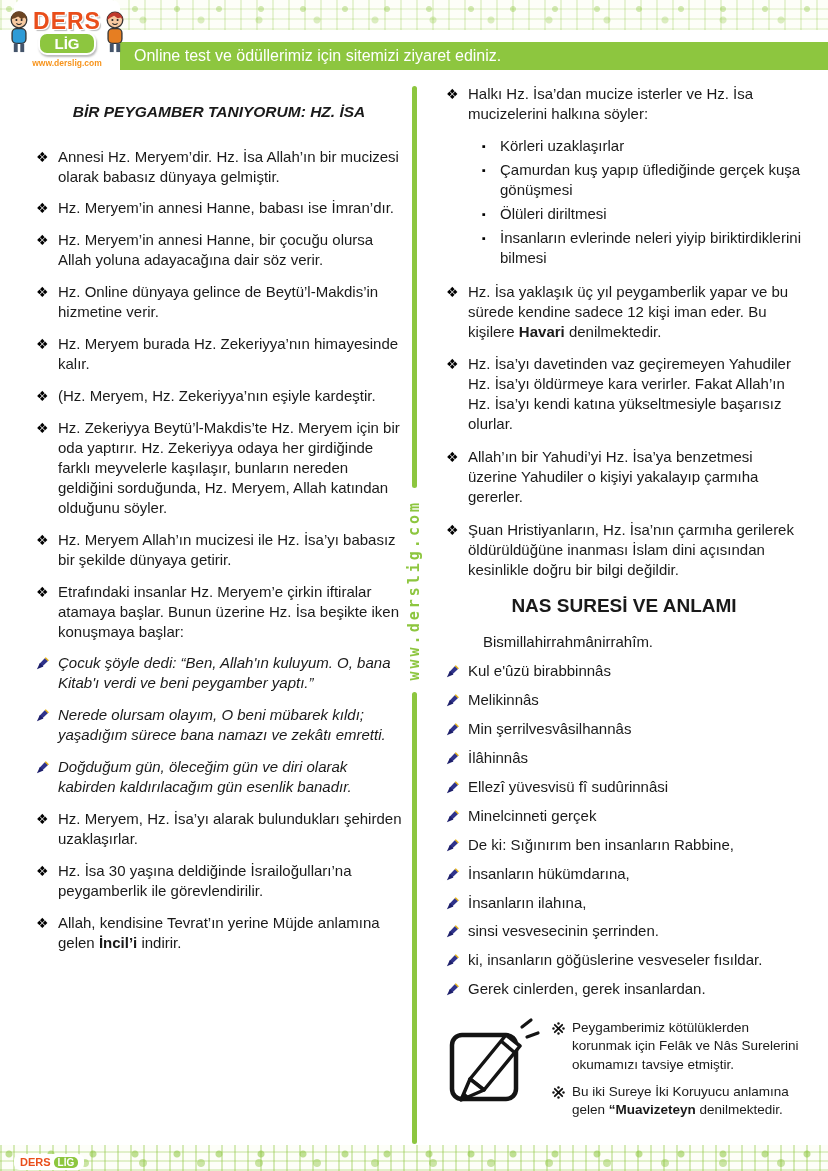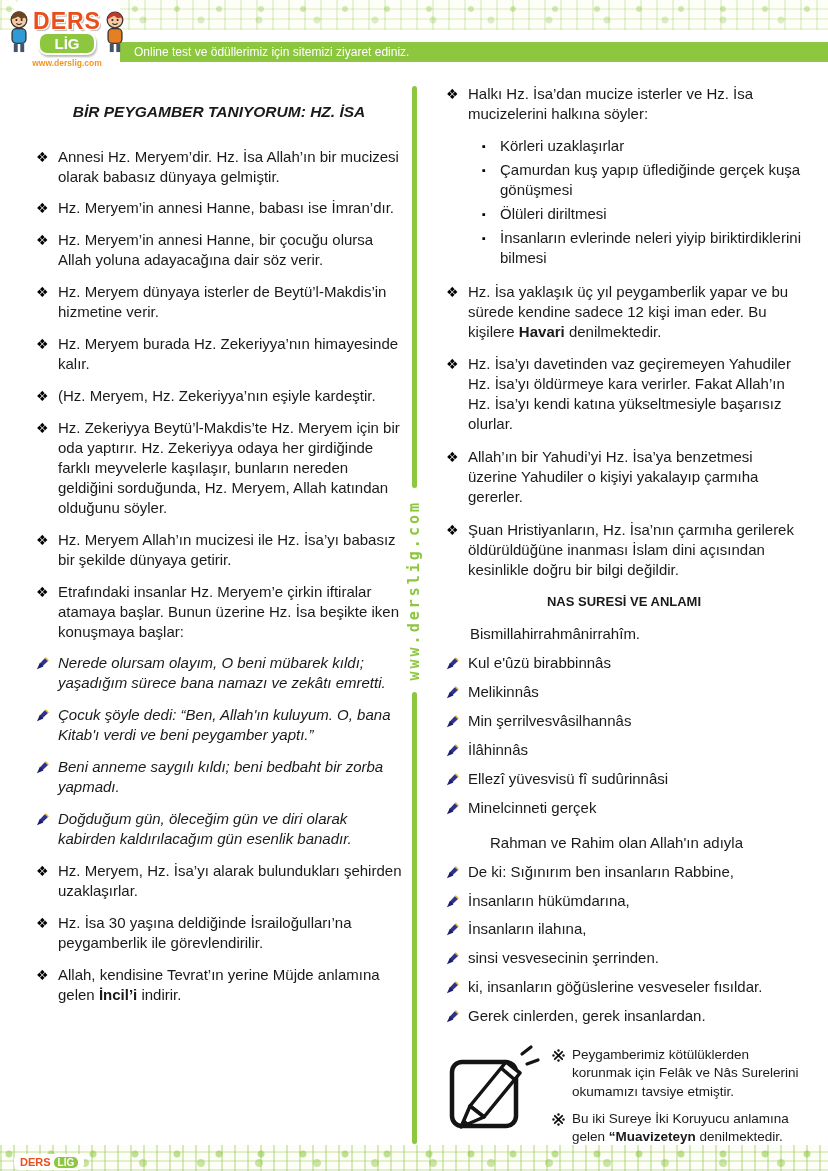--- a/index.html
+++ b/index.html
@@ -25,48 +25,48 @@
   
   .logo{position:absolute;left:14px;top:0;width:106px;height:86px;background:#fff;border-radius:8px;z-index:3;}
   .logo-ders{display:block;text-align:center;font-weight:800;font-size:23px;letter-spacing:1px;color:var(--orange,#e94e1b);
     text-shadow:-1px -1px 0 #fff,1px -1px 0 #fff,-1px 1px 0 #fff,1px 1px 0 #fff,2px 2px 1px rgba(60,60,60,.35);margin-top:8px;}
   .logo-lig{display:block;margin:-3px auto 0;background:var(--green,#8dc63f);color:#fff;font-weight:800;font-size:15px;
     width:54px;text-align:center;border-radius:9px;padding:1px 0;border:2px solid #fff;box-shadow:1px 2px 2px rgba(60,60,60,.35);}
   .logo-url{text-align:center;color:#f7941d;font-size:8.5px;font-weight:700;margin-top:3px;}
   .kid{position:absolute;top:6px;}
   .kid-left{left:-8px;}
   .kid-right{right:-8px;}
-  .green-bar{position:absolute;left:118px;right:0;top:42px;height:20px;background:var(--green,#8dc63f);
-    color:#fff;font-size:12px;display:flex;align-items:center;padding-left:16px;box-sizing:border-box;z-index:2;}
+  .green-bar{position:absolute;left:118px;right:0;top:42px;height:28px;background:var(--green,#8dc63f);
+    color:#fff;font-size:16px;display:flex;align-items:center;padding-left:16px;box-sizing:border-box;z-index:2;}
 
   
   .col{position:absolute;font-size:15px;line-height:1.33;}
   .col-left{left:36px;top:88px;width:366px;}
   .col-right{left:446px;top:84px;width:356px;}
   .col-title{font-size:15.5px;font-weight:700;text-align:center;margin:14px 0 24px;font-style:italic;}
-  .nas-title{font-size:13px;font-weight:700;text-align:center;margin:2px 0 14px;}
+  .nas-title{font-size:19px;font-weight:700;text-align:center;margin:2px 0 14px;}
 
   .item{display:flex;margin-bottom:12px;}
   .bullet{flex:0 0 22px;}
   .diamond-glyph{font-size:14px;line-height:20px;color:#000;}
   .square-glyph{font-size:11px;line-height:20px;color:#000;flex:0 0 18px;}
   .txt{flex:1;}
   .bold{font-weight:700;}
   .quote .txt{font-style:italic;}
   .arrow-svg,.spark-svg{display:block;margin-top:3px;}
 
   .quote-source{text-align:right;padding-right:6px;margin:0 0 12px;}
 
   .sub-list{margin-left:36px;margin-bottom:14px;}
   .sub-list .item{margin-bottom:4px;}
 
   .mid-list .item{margin-bottom:13px;}
 
   .tight .item{margin-bottom:3px;margin-top:9px;}
-  .bismillah{margin:0 0 7px 24px;}
+  .bismillah{margin:0 0 7px 37px;}
   .rahman{margin:15px 0 4px 44px;}
 
   .note-row{display:flex;gap:8px;margin-top:16px;}
   .note-icon{flex:0 0 98px;}
   .notes-list{font-size:13.5px;line-height:1.35;padding-top:4px;}
   .notes-list .item{margin-bottom:9px;}
   .notes-list .bullet{flex:0 0 20px;}
 
   
   .divider{position:absolute;left:408px;top:86px;height:1058px;width:12px;display:flex;flex-direction:column;align-items:center;z-index:1;}
@@ -134,21 +134,21 @@
           <span class="txt"><span>Hz. Meryem’in annesi Hanne, babası ise İmran’dır.</span></span>
         </div>
 
         <div class="item">
           <span class="bullet diamond-glyph">❖</span>
           <span class="txt"><span>Hz. Meryem’in annesi Hanne, bir çocuğu olursa Allah yoluna adayacağına dair söz verir.</span></span>
         </div>
 
         <div class="item">
           <span class="bullet diamond-glyph">❖</span>
-          <span class="txt"><span>Hz. Meryem dünyaya isterler de Beytü’l-Makdis’in hizmetine verir.</span></span>
+          <span class="txt"><span>Hz. Online dünyaya gelince de Beytü’l-Makdis’in hizmetine verir.</span></span>
         </div>
 
         <div class="item">
           <span class="bullet diamond-glyph">❖</span>
           <span class="txt"><span>Hz. Meryem burada Hz. Zekeriyya’nın himayesinde kalır.</span></span>
         </div>
 
         <div class="item">
           <span class="bullet diamond-glyph">❖</span>
           <span class="txt"><span>(Hz. Meryem, Hz. Zekeriyya’nın eşiyle kardeştir.</span></span>
@@ -173,44 +173,34 @@
     <div class="list">
 
         <div class="item quote">
           <span class="bullet">
             <svg class="arrow-svg" width="14" height="14" viewBox="0 0 16 16">
               <polygon points="11,1 15,5 13,6 10,3" fill="#e8b820"></polygon>
               <polygon points="10,2.5 13.5,6 6.5,12.5 3.5,9.5" fill="#30338a"></polygon>
               <polygon points="1,15 8.5,12 4.5,8" fill="#1d1f6b"></polygon>
             </svg>
           </span>
+          <span class="txt"><span>Çocuk şöyle dedi: “Ben, Allah'ın kuluyum. O, bana Kitab'ı verdi ve beni peygamber yaptı.”</span></span>
+        </div>
+
+        <div class="item quote">
+          <span class="bullet">
+            <svg class="arrow-svg" width="14" height="14" viewBox="0 0 16 16">
+              <polygon points="11,1 15,5 13,6 10,3" fill="#e8b820"></polygon>
+              <polygon points="10,2.5 13.5,6 6.5,12.5 3.5,9.5" fill="#30338a"></polygon>
+              <polygon points="1,15 8.5,12 4.5,8" fill="#1d1f6b"></polygon>
+            </svg>
+          </span>
           <span class="txt"><span>Nerede olursam olayım, O beni mübarek kıldı; yaşadığım sürece bana namazı ve zekâtı emretti.</span></span>
         </div>
 
-        <div class="item quote">
-          <span class="bullet">
-            <svg class="arrow-svg" width="14" height="14" viewBox="0 0 16 16">
-              <polygon points="11,1 15,5 13,6 10,3" fill="#e8b820"></polygon>
-              <polygon points="10,2.5 13.5,6 6.5,12.5 3.5,9.5" fill="#30338a"></polygon>
-              <polygon points="1,15 8.5,12 4.5,8" fill="#1d1f6b"></polygon>
-            </svg>
-          </span>
-          <span class="txt"><span>Çocuk şöyle dedi: “Ben, Allah'ın kuluyum. O, bana Kitab'ı verdi ve beni peygamber yaptı.”</span></span>
-        </div>
-
-        <div class="item quote">
-          <span class="bullet">
-            <svg class="arrow-svg" width="14" height="14" viewBox="0 0 16 16">
-              <polygon points="11,1 15,5 13,6 10,3" fill="#e8b820"></polygon>
-              <polygon points="10,2.5 13.5,6 6.5,12.5 3.5,9.5" fill="#30338a"></polygon>
-              <polygon points="1,15 8.5,12 4.5,8" fill="#1d1f6b"></polygon>
-            </svg>
-          </span>
-          <span class="txt"><span>Beni anneme saygılı kıldı; beni bedbaht bir zorba yapmadı.</span></span>
-        </div>
 
         <div class="item quote">
           <span class="bullet">
             <svg class="arrow-svg" width="14" height="14" viewBox="0 0 16 16">
               <polygon points="11,1 15,5 13,6 10,3" fill="#e8b820"></polygon>
               <polygon points="10,2.5 13.5,6 6.5,12.5 3.5,9.5" fill="#30338a"></polygon>
               <polygon points="1,15 8.5,12 4.5,8" fill="#1d1f6b"></polygon>
             </svg>
           </span>
           <span class="txt"><span>Doğduğum gün, öleceğim gün ve diri olarak kabirden kaldırılacağım gün esenlik banadır.</span></span>
@@ -364,21 +354,20 @@
             <svg class="arrow-svg" width="14" height="14" viewBox="0 0 16 16">
               <polygon points="11,1 15,5 13,6 10,3" fill="#e8b820"></polygon>
               <polygon points="10,2.5 13.5,6 6.5,12.5 3.5,9.5" fill="#30338a"></polygon>
               <polygon points="1,15 8.5,12 4.5,8" fill="#1d1f6b"></polygon>
             </svg>
           </span>
           <span class="txt"><span>Minelcinneti gerçek</span></span>
         </div>
       </div>
 
-    <div class="rahman">Rahman ve Rahim olan Allah'ın adıyla</div>
 
     <div class="list tight">
 
         <div class="item">
           <span class="bullet">
             <svg class="arrow-svg" width="14" height="14" viewBox="0 0 16 16">
               <polygon points="11,1 15,5 13,6 10,3" fill="#e8b820"></polygon>
               <polygon points="10,2.5 13.5,6 6.5,12.5 3.5,9.5" fill="#30338a"></polygon>
               <polygon points="1,15 8.5,12 4.5,8" fill="#1d1f6b"></polygon>
             </svg>

